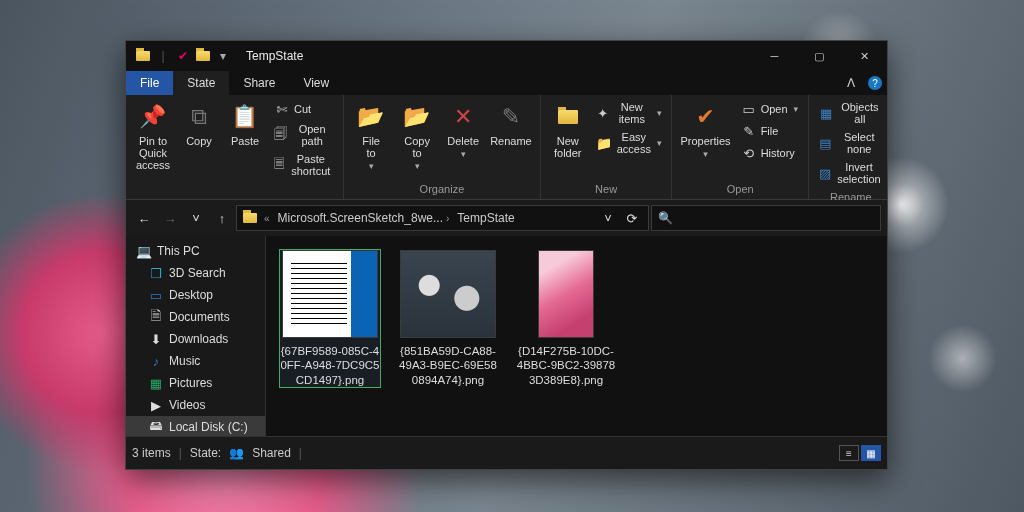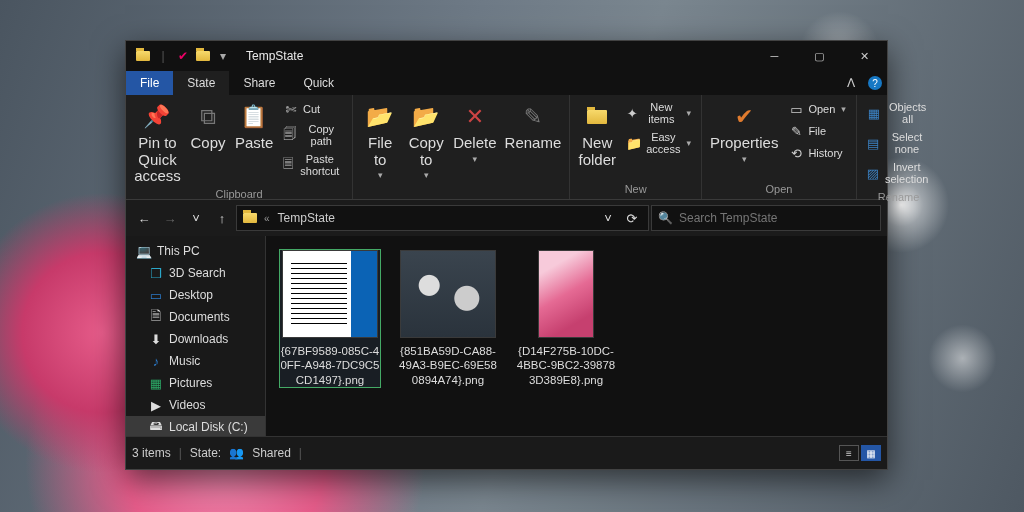--- a/index.html
+++ b/index.html
@@ -38,21 +38,21 @@
 .tabs .collapse { margin-left:auto; width:24px; display:flex; align-items:center; justify-content:center; }
 .tabs .help { width:24px; display:flex; align-items:center; justify-content:center; }
 .help-circle { width:14px; height:14px; border-radius:50%; background:#1778c4; color:#fff; font-size:10px; display:flex; align-items:center; justify-content:center; }
 
 .ribbon { height:105px; background:#1f1f1f; border-bottom:1px solid #3a3a3a; display:flex; }
 .group { display:flex; flex-direction:column; border-right:1px solid #333; padding:4px 6px 0; }
 .group .body { flex:1; display:flex; align-items:flex-start; gap:4px; }
 .group .label { text-align:center; color:#999; font-size:11px; padding:3px 0 4px; }
 .rbtn { display:flex; flex-direction:column; align-items:center; justify-content:flex-start; gap:2px; min-width:42px; padding:2px 2px 0; }
 .rbtn .ic { width:32px; height:32px; display:flex; align-items:center; justify-content:center; font-size:22px; }
-.rbtn .tx { font-size:15px; color:#ddd; text-align:center; line-height:1.1; }
+.rbtn .tx { font-size:11px; color:#ddd; text-align:center; line-height:1.1; }
 .rbtn.small { flex-direction:row; min-width:auto; align-items:center; gap:4px; padding:2px 4px; }
 .rbtn.small .ic { width:16px; height:16px; font-size:13px; }
 .rbtn.small .tx { font-size:11px; }
 .col { display:flex; flex-direction:column; gap:2px; }
 .arrow-down::after { content:"▾"; font-size:9px; color:#aaa; }
 
 .navbar { height:36px; display:flex; align-items:center; gap:2px; padding:4px 6px; background:#1b1b1b; }
 .navbtn { width:24px; height:24px; display:flex; align-items:center; justify-content:center; color:#ddd; font-size:13px; }
 .navbtn.dis { color:#666; }
 .addr { flex:1; height:26px; display:flex; align-items:center; gap:2px; background:#111; border:1px solid #3a3a3a; padding:0 4px; overflow:hidden; }
@@ -112,21 +112,21 @@
       <div class="wbtn">─</div>
       <div class="wbtn">▢</div>
       <div class="wbtn close">✕</div>
     </div>
   </div>
 
   <div class="tabs">
     <div class="tab file">File</div>
     <div class="tab active">State</div>
     <div class="tab">Share</div>
-    <div class="tab">Quick</div>
+    <div class="tab">View</div>
     <div class="collapse">ᐱ</div>
     <div class="help">
         <span class="help-circle">?</span>
       </div>
   </div>
 
   <div class="ribbon">
     <div class="group">
       <div class="body">
         <div class="rbtn">
@@ -142,29 +142,28 @@
           <div class="ic" style="color:#777">📋</div>
           <div class="tx">Paste</div>
         </div>
         <div class="col">
           <div class="rbtn small">
               <span class="ic">✄</span>
               <span class="tx">Cut</span>
             </div>
           <div class="rbtn small">
               <span class="ic">🗐</span>
-              <span class="tx">Copy path</span>
+              <span class="tx">Open path</span>
             </div>
           <div class="rbtn small">
               <span class="ic">🗏</span>
               <span class="tx">Paste shortcut</span>
             </div>
         </div>
       </div>
-      <div class="label">Clipboard</div>
     </div>
 
     <div class="group">
       <div class="body">
         <div class="rbtn arrow-down">
             <div class="ic" style="color:#777">📂</div>
             <div class="tx" style="white-space:pre-line">File
 to</div>
           </div>
         <div class="rbtn arrow-down">
@@ -174,20 +173,21 @@
           </div>
         <div class="rbtn arrow-down">
             <div class="ic" style="color:#c44">✕</div>
             <div class="tx">Delete</div>
           </div>
         <div class="rbtn">
             <div class="ic" style="color:#777">✎</div>
             <div class="tx">Rename</div>
           </div>
       </div>
+      <div class="label">Organize</div>
     </div>
 
     <div class="group">
       <div class="body">
         <div class="rbtn">
             <div class="ic">
               <span class="fold"></span>
             </div>
             <div class="tx" style="white-space:pre-line">New
 folder</div>
@@ -260,30 +260,33 @@
     <div class="navbtn">˅</div>
     <div class="navbtn">↑</div>
     <div class="addr">
       <span class="qicon">
           <span class="fold" style="width:14px;height:10px"></span>
         </span>
       <span class="crumb">
           <span class="chev">«</span>
         </span>
       <span class="crumb">
+          <span>Microsoft.ScreenSketch_8we...</span>
+          <span class="chev">›</span>
+        </span>
+      <span class="crumb">
           <span>TempState</span>
         </span>
       <div class="addrside">
         <div class="navbtn">˅</div>
         <div class="navbtn">⟳</div>
       </div>
     </div>
     <div class="search">
       <span>🔍</span>
-      <input placeholder="Search TempState" style="">
     </div>
   </div>
 
   <div class="body-split">
     <div class="tree">
       <div class="node">
           <span class="ic">💻</span>
           <span>This PC</span>
         </div>
       <div class="node child">

